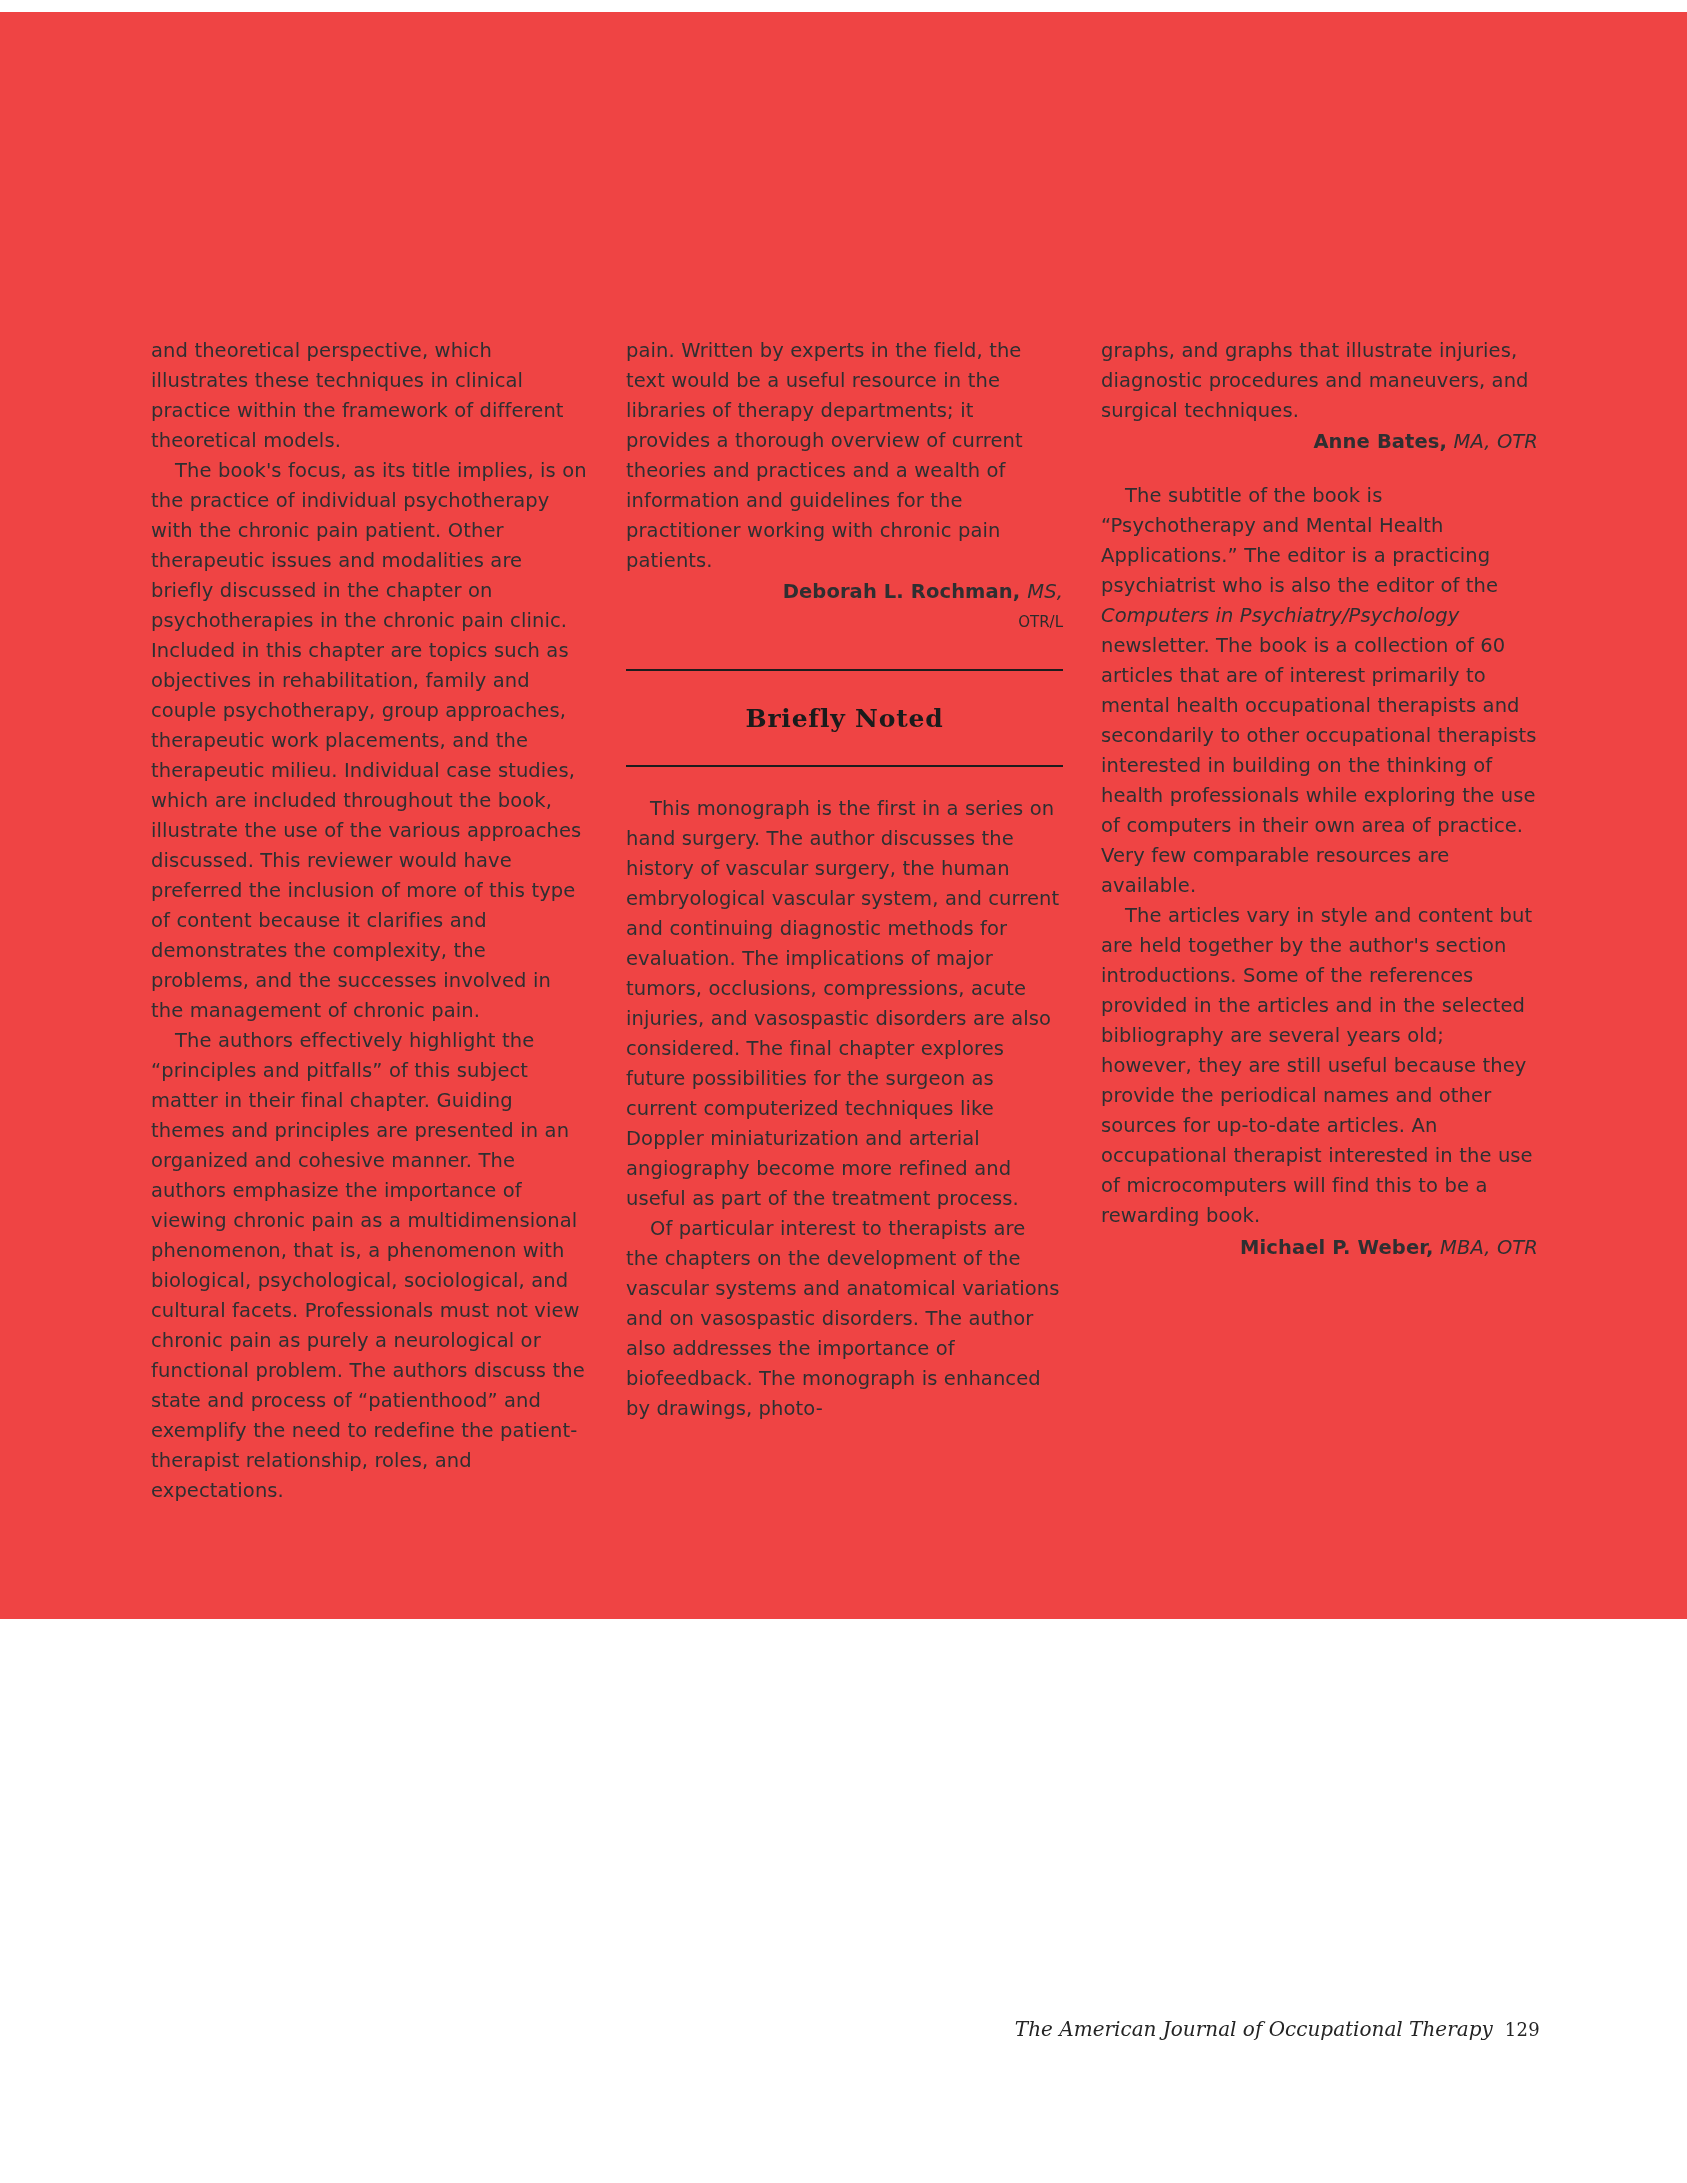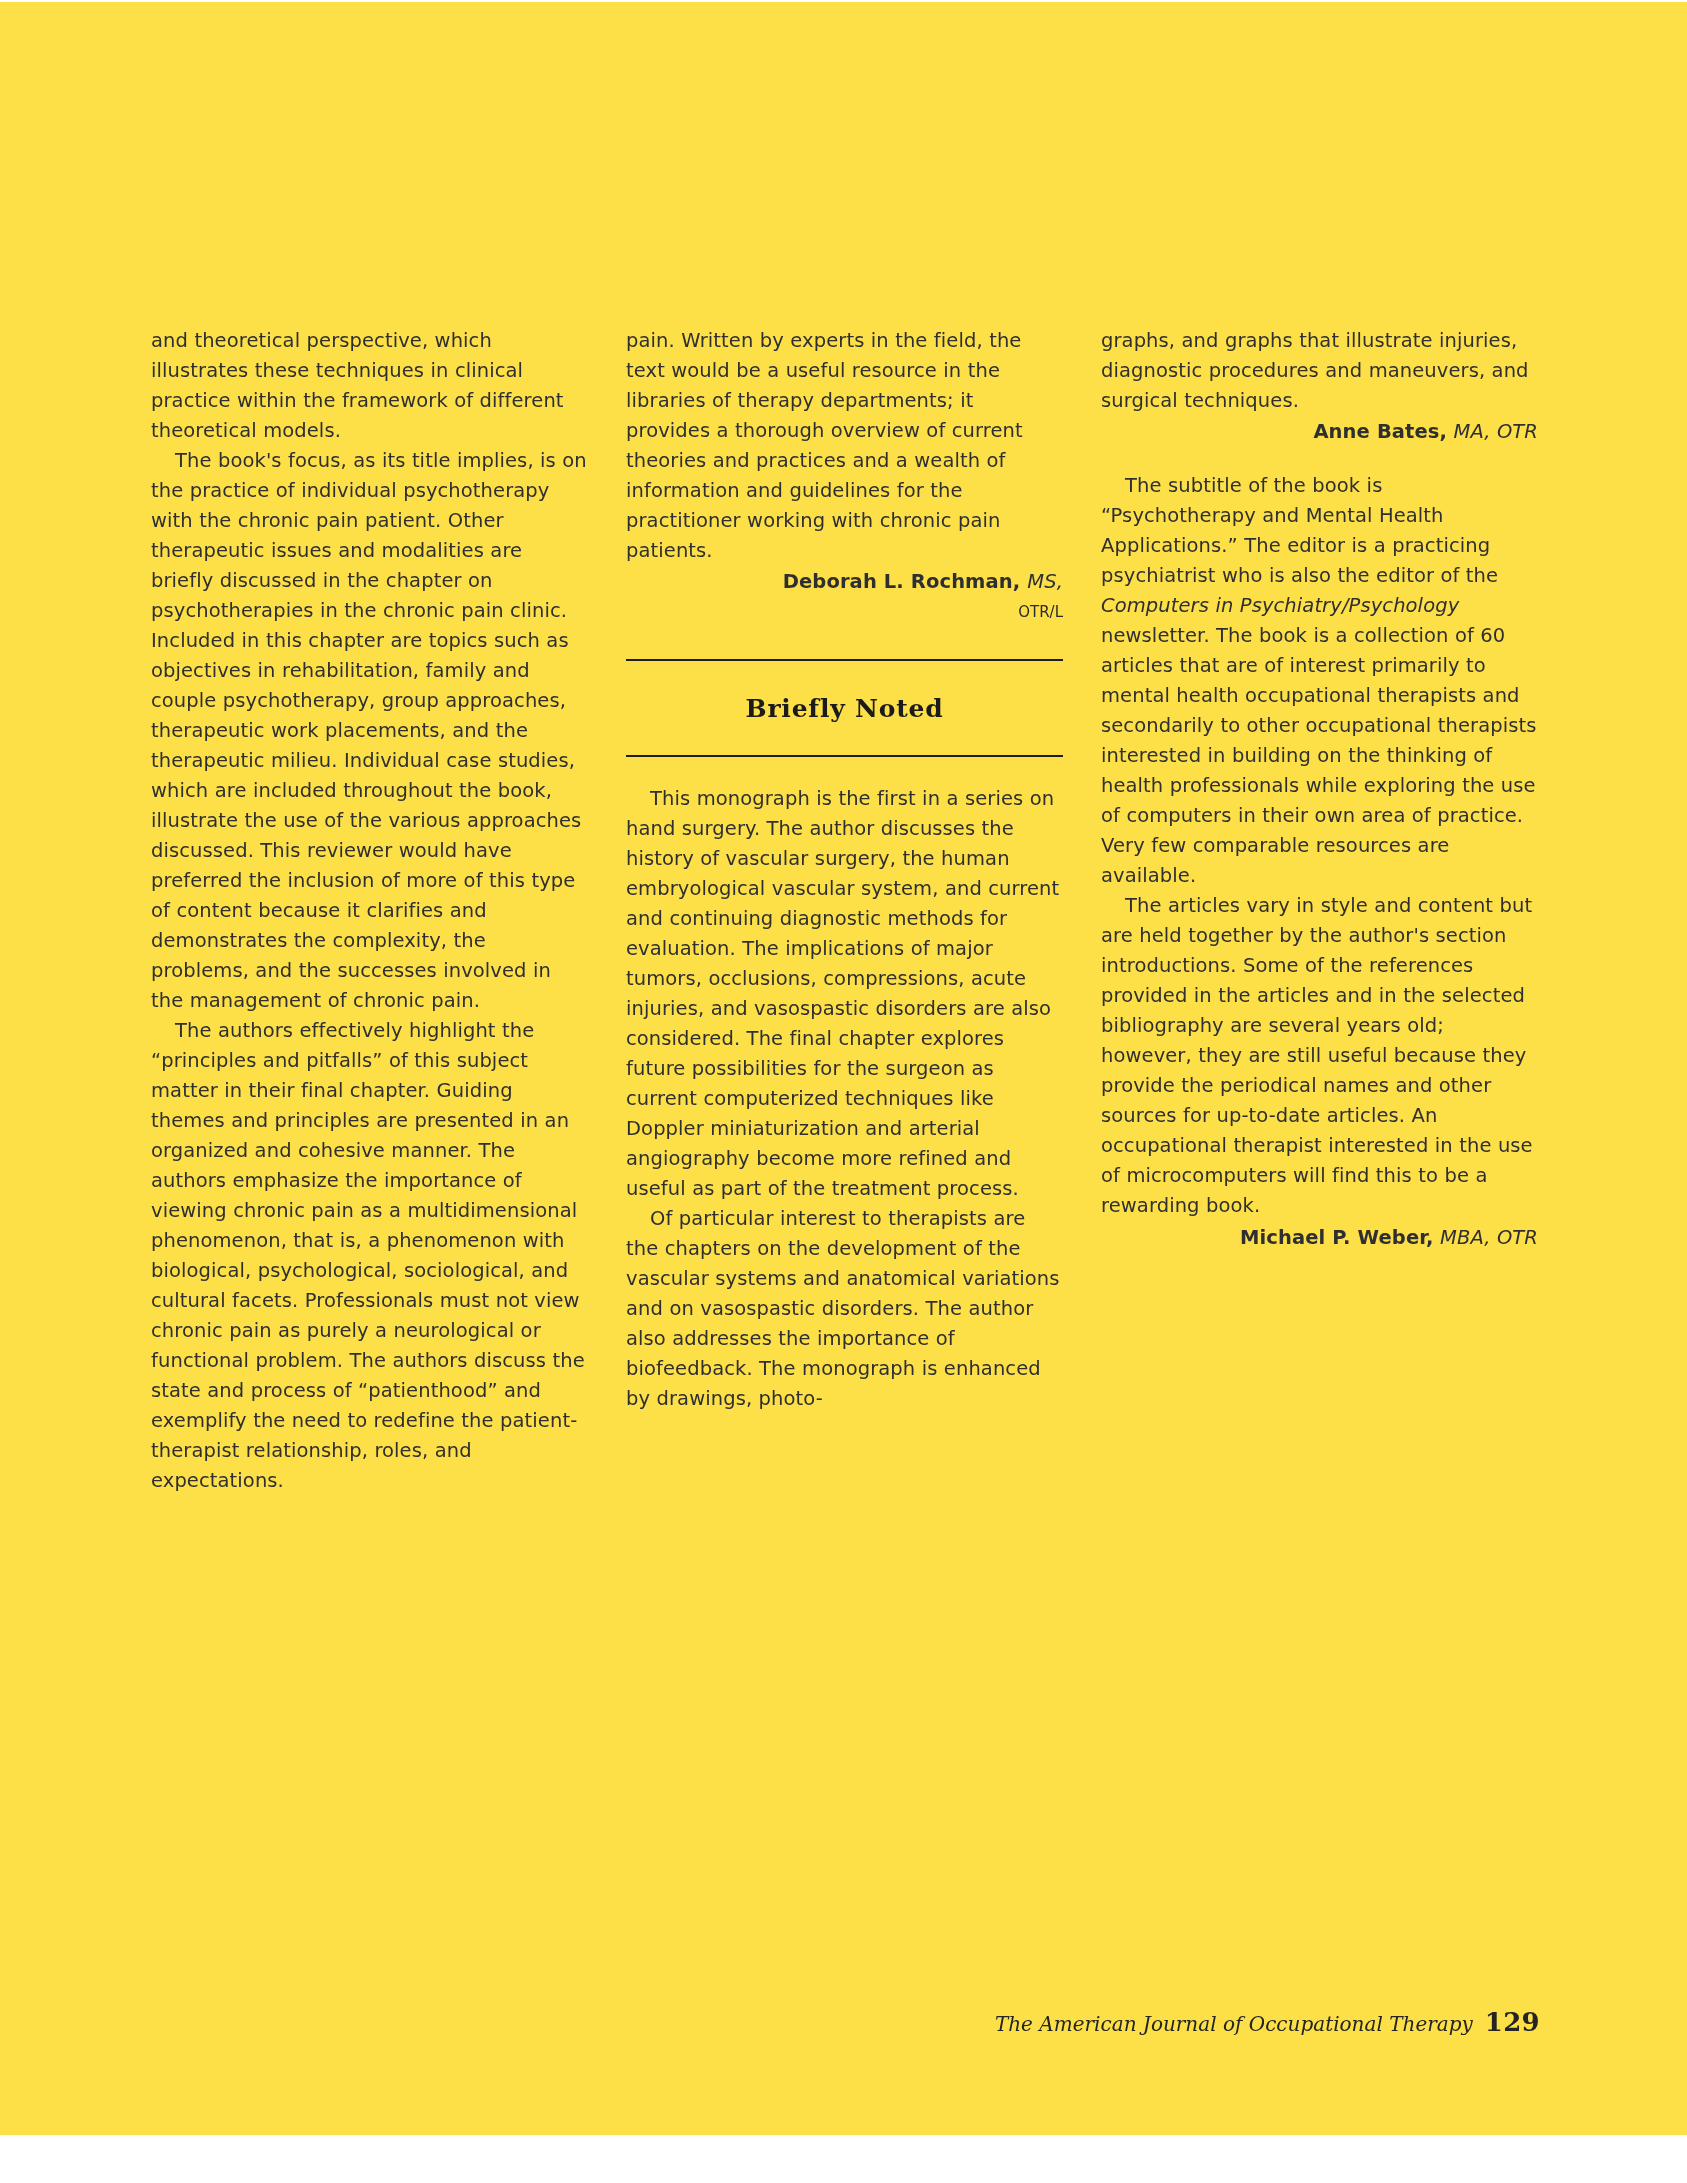--- a/index.html
+++ b/index.html
@@ -10,24 +10,24 @@
   body {
     width: 1687px;
     height: 2183px;
     position: relative;
     font-family: "DejaVu Sans", sans-serif;
     color: #2b2b2b;
     overflow: hidden;
   }
   .page {
     position: absolute;
-    left: 0; top: 2px;
+    left: 0; top: 12px;
     width: 1687px;
-    height: 2133px;
-    background: #fde047;
+    height: 1607px;
+    background: #ef4444;
   }
   .content {
     position: absolute;
     left: 151px;
     top: 324px;
     width: 1389px;
     height: 1628px;
     display: flex;
     gap: 38px;
   }
@@ -98,22 +98,22 @@
     top: 2005px;
     width: 1389px;
     text-align: right;
     font-family: "DejaVu Serif", serif;
     font-style: italic;
     font-size: 20px;
     color: #242424;
   }
   .footer .pageno {
     font-style: normal;
-    font-weight: bold;
-    font-size: 26px;
+    font-weight: normal;
+    font-size: 18px;
     margin-left: 12px;
     letter-spacing: 0.3px;
   }
 </style>
 </head>
 <body>
 
 <div class="page">
 
   <div class="content">

